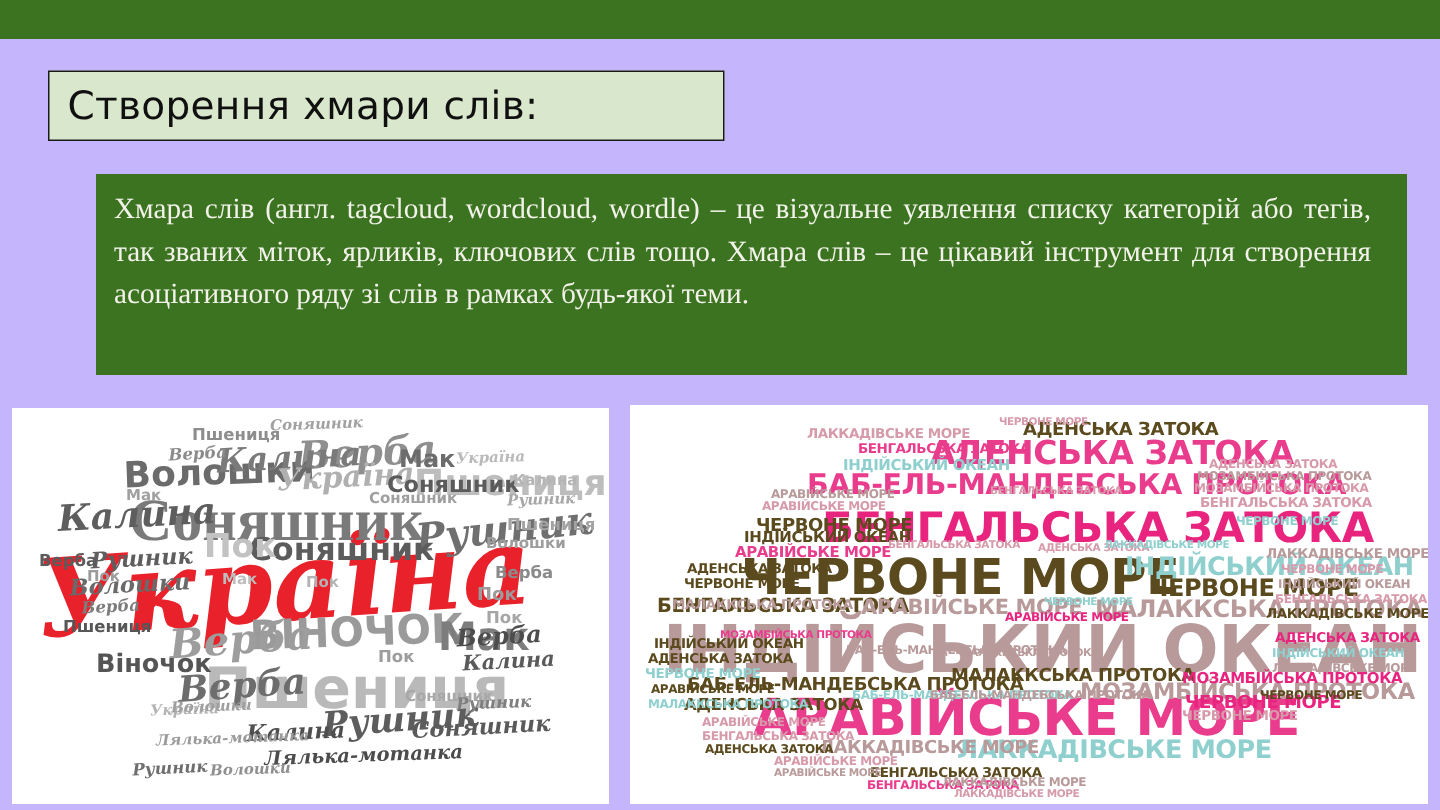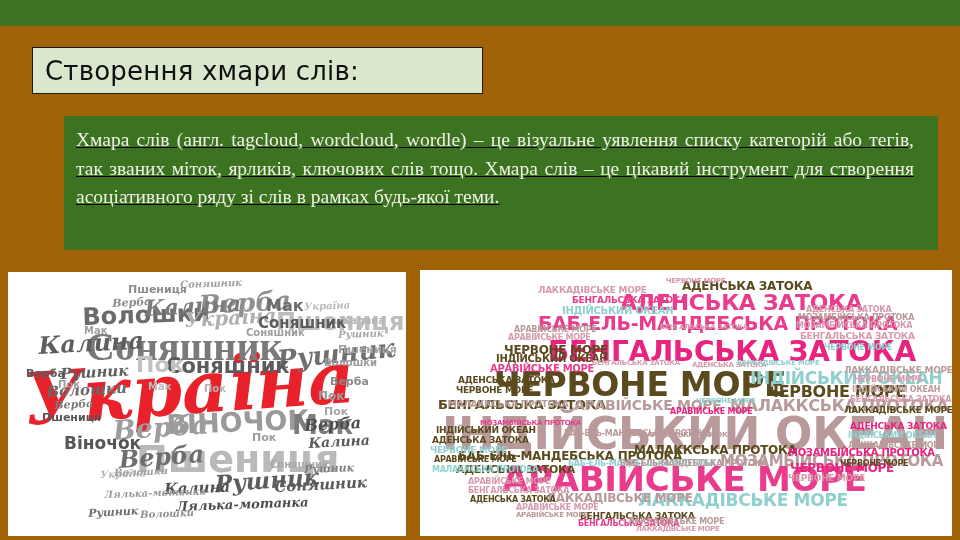--- a/index.html
+++ b/index.html
@@ -3,21 +3,21 @@
 <meta charset="utf-8">
 <style>
   html,body{margin:0;padding:0;}
   body{
     width:960px;height:540px;
     background:#ffffff;
     font-family:"Liberation Sans",sans-serif;
     overflow:hidden;
     position:relative;
   }
-  #slide{position:relative;width:960px;height:540px;background:#a16207;overflow:hidden;}
+  #slide{position:relative;width:960px;height:540px;background:#c4b5fd;overflow:hidden;}
 
   .top-bar{
     position:absolute;left:0;top:0;width:960px;height:26px;
     background:#3b7320;
   }
 
   .title-box{
     position:absolute;left:32px;top:47px;width:451px;height:47px;
     background:#d9e8cc;border:1px solid #1a1a1a;
     box-sizing:border-box;
@@ -27,21 +27,20 @@
     font-family:"DejaVu Sans",sans-serif;
     font-size:26px;color:#101010;
     letter-spacing:.2px;padding-left:12px;white-space:nowrap;
     font-weight:400;
   }
 
   .body-box{
     position:absolute;left:64px;top:116px;width:874px;height:134px;
     background:#3b7320;box-sizing:border-box;
     padding:10px 24px 8px 12px;
-    text-decoration:underline;
   }
   .body-text{
     font-family:"Liberation Serif","DejaVu Serif",serif;
     font-size:19.5px;line-height:1.47;color:#f2f2ea;
     text-align:justify;
     margin:0;
   }
 
   
   .cloud{position:absolute;overflow:hidden;background:#fff;}

